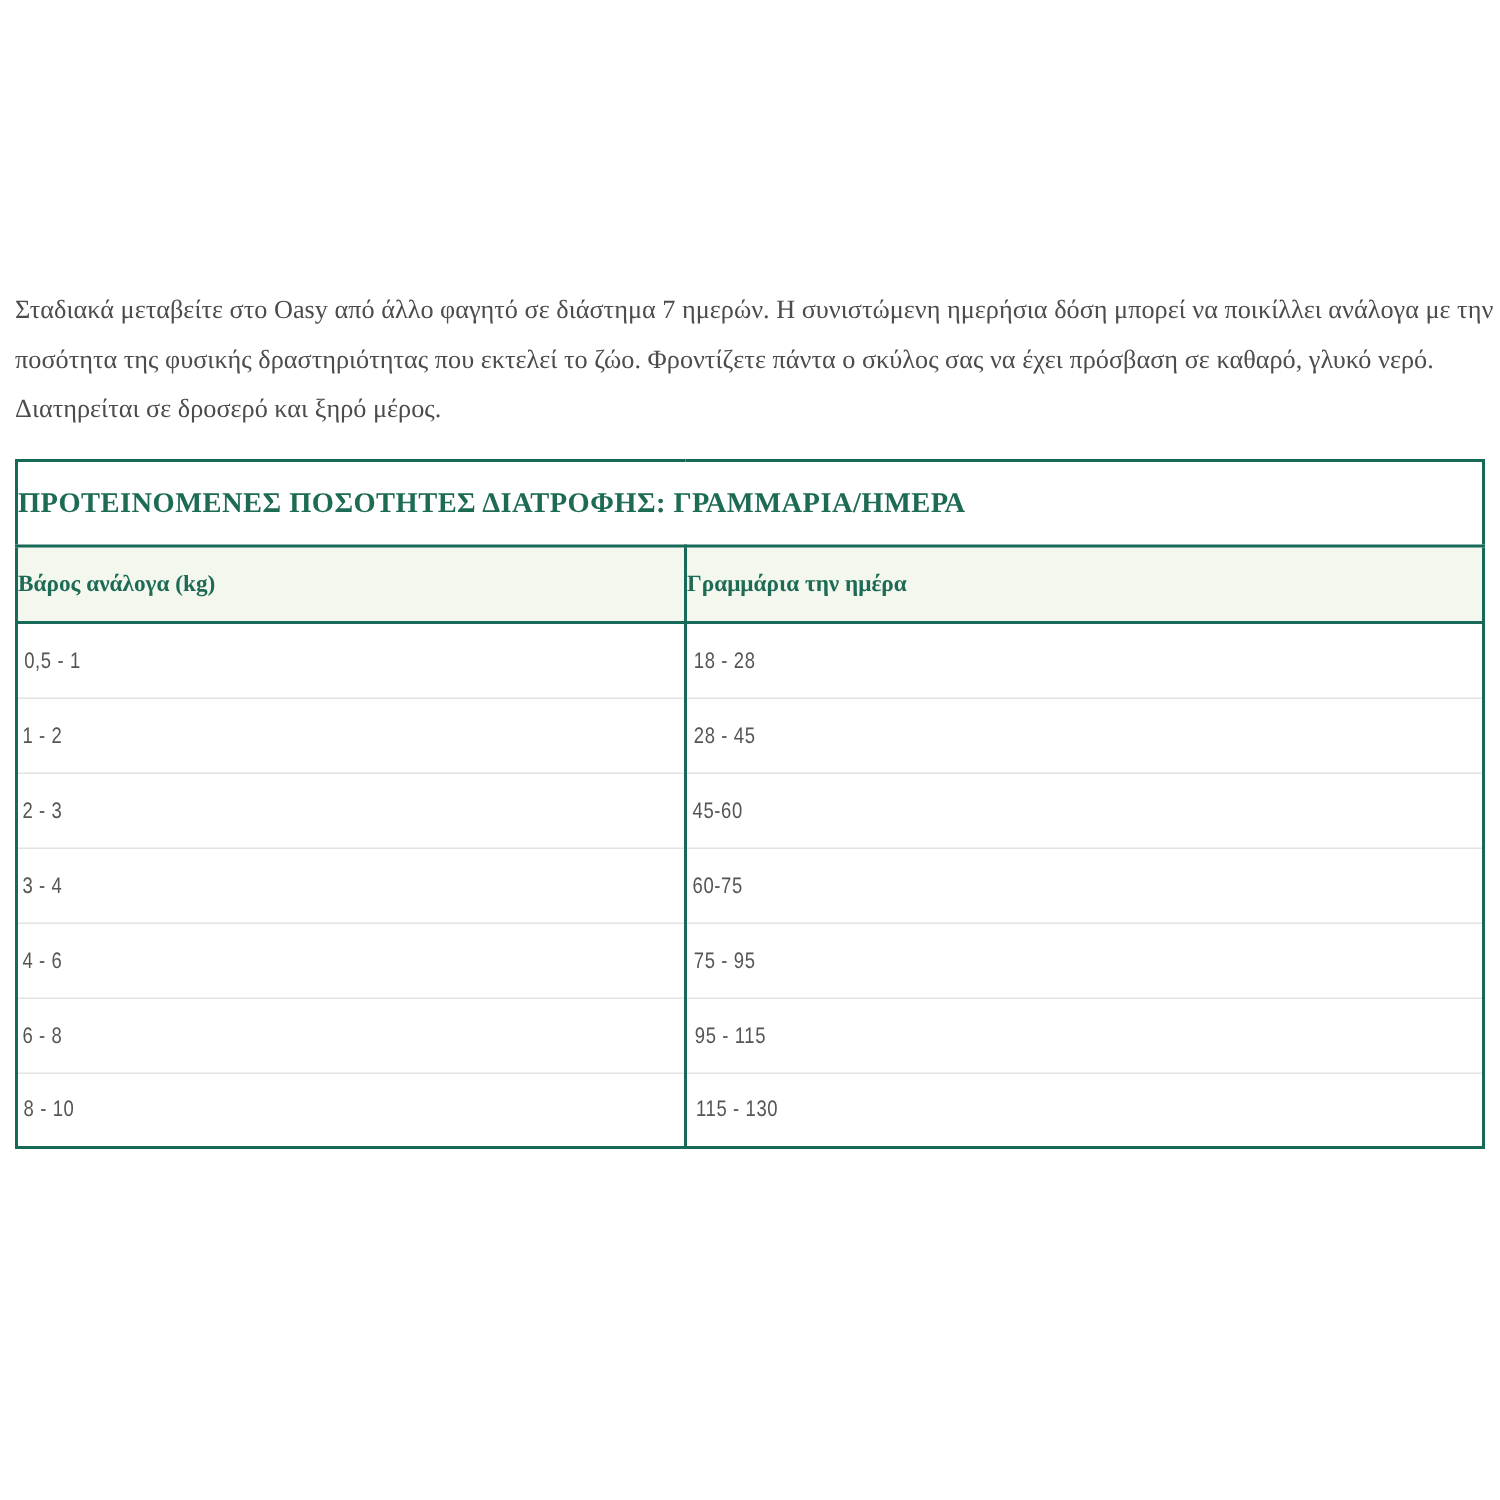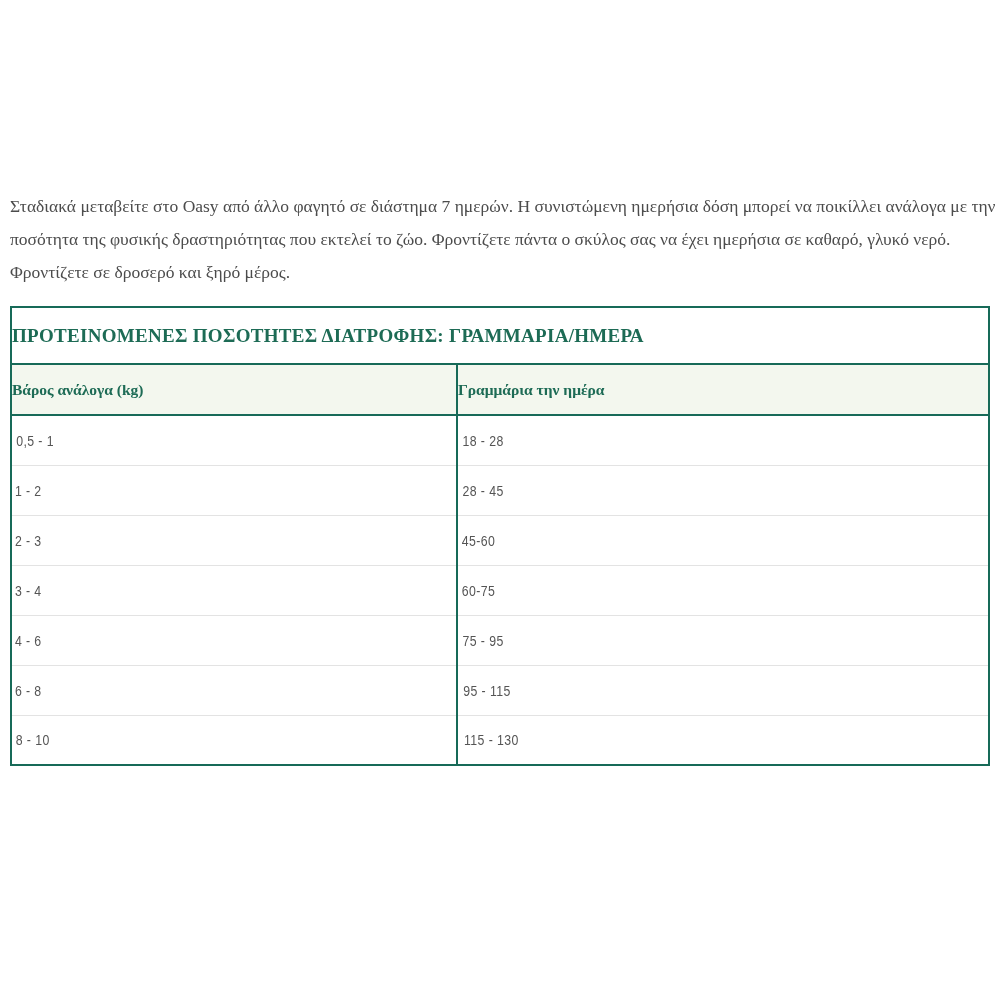--- a/index.html
+++ b/index.html
@@ -77,22 +77,22 @@
     letter-spacing: 0.5px;
   }
 </style>
 </head>
 <body>
 
 <div class="page">
 
   <div class="intro">
     <div class="line">Σταδιακά μεταβείτε στο Oasy από άλλο φαγητό σε διάστημα 7 ημερών. Η συνιστώμενη ημερήσια δόση μπορεί να ποικίλλει ανάλογα με την</div>
-    <div class="line">ποσότητα της φυσικής δραστηριότητας που εκτελεί το ζώο. Φροντίζετε πάντα ο σκύλος σας να έχει ημερήσια σε καθαρό, γλυκό νερό.</div>
-    <div class="line">Φροντίζετε σε δροσερό και ξηρό μέρος.</div>
+    <div class="line">ποσότητα της φυσικής δραστηριότητας που εκτελεί το ζώο. Φροντίζετε πάντα ο σκύλος σας να έχει πρόσβαση σε καθαρό, γλυκό νερό.</div>
+    <div class="line">Διατηρείται σε δροσερό και ξηρό μέρος.</div>
   </div>
 
   <table class="feed">
     <colgroup>
       <col style="width:45.6%">
       <col style="width:54.4%">
     </colgroup>
     <tbody>
       <tr class="title-row">
         <td colspan="2">ΠΡΟΤΕΙΝΟΜΕΝΕΣ ΠΟΣΟΤΗΤΕΣ ΔΙΑΤΡΟΦΗΣ: ΓΡΑΜΜΑΡΙΑ/ΗΜΕΡΑ</td>

